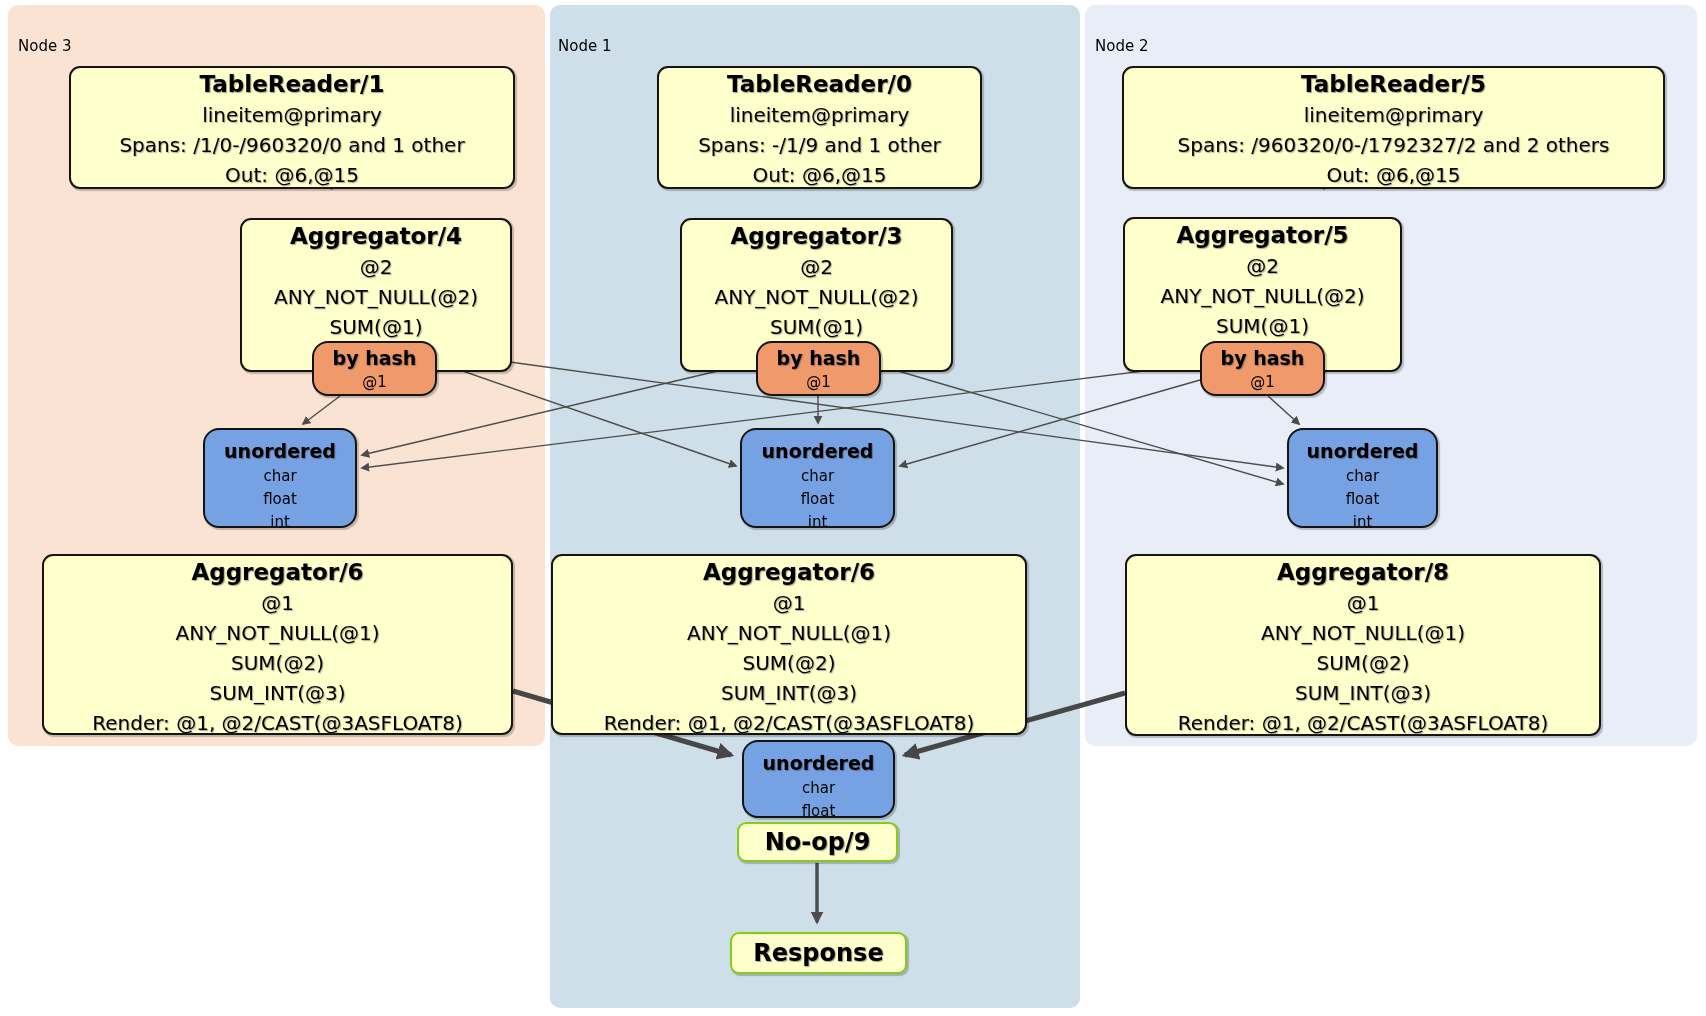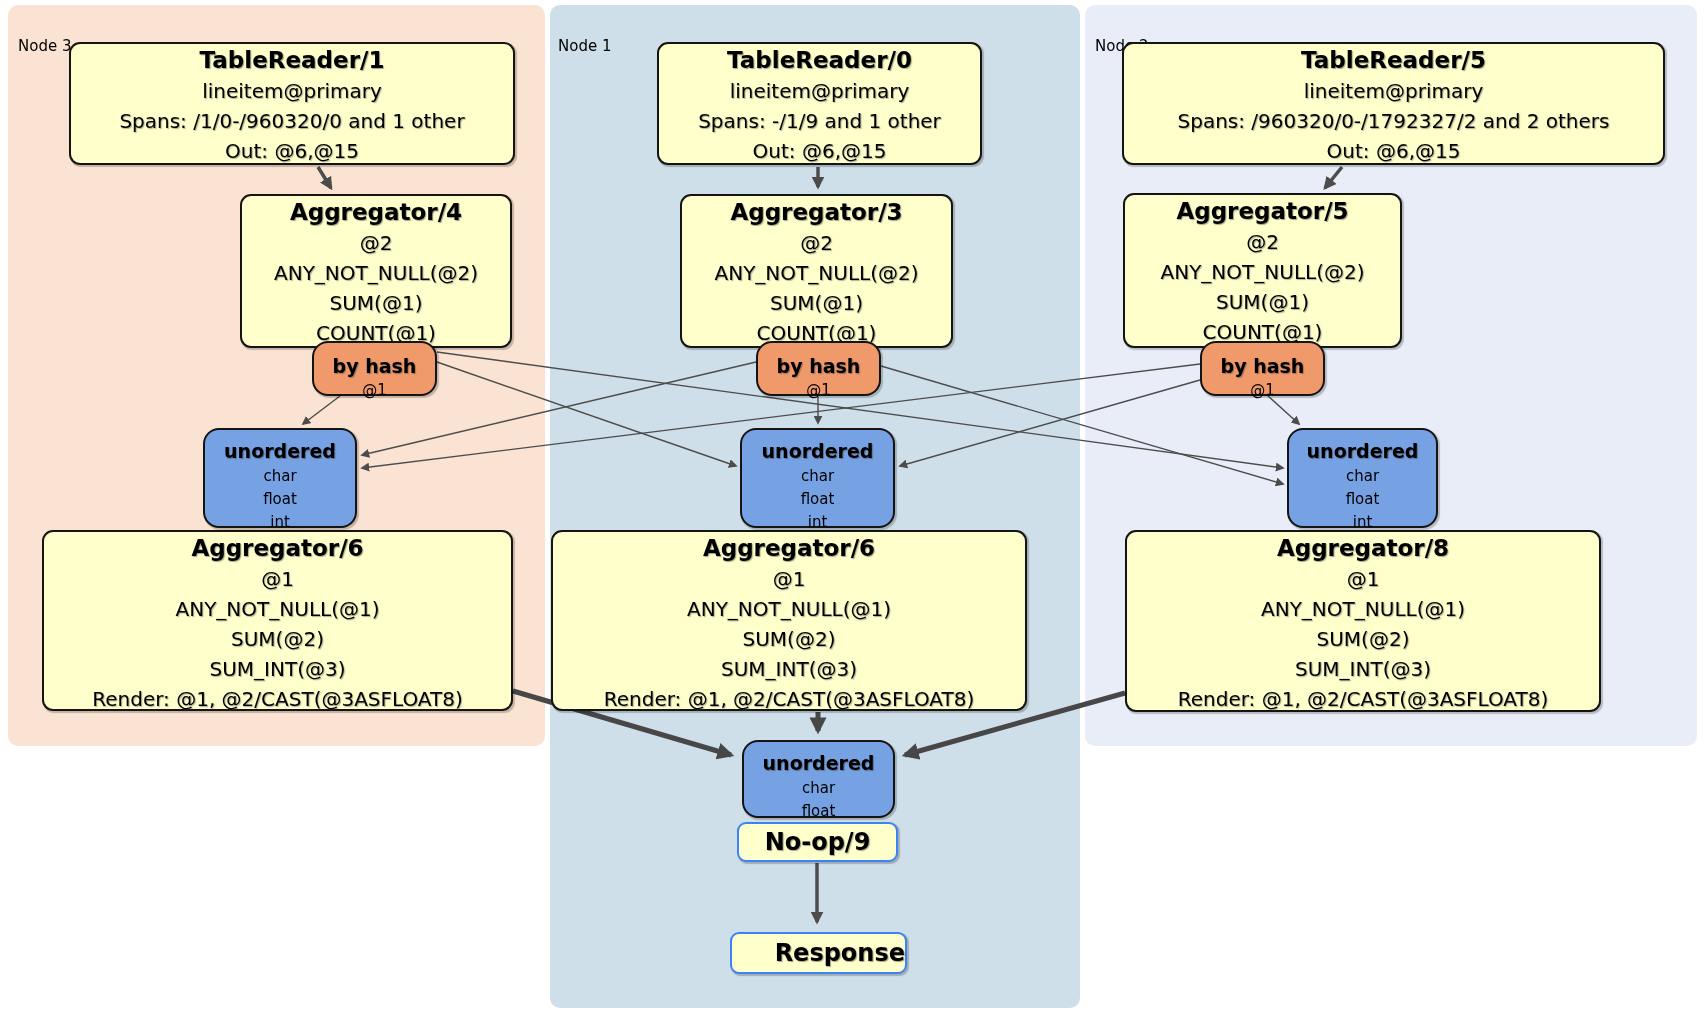--- a/index.html
+++ b/index.html
@@ -8,44 +8,45 @@
     font-family:"DejaVu Sans","Liberation Sans",sans-serif;color:#000;
     background:#ffffff;
   }
   .region{position:absolute;border-radius:10px;}
   .region-label{position:absolute;font-size:15px;color:#000;margin-top:27px;}
   #edges{position:absolute;left:0;top:0;z-index:1;pointer-events:none;}
   .pbox{
     position:absolute;z-index:2;box-sizing:border-box;text-align:center;
     background:#ffffcc;border:2px solid #141414;border-radius:11px;
     box-shadow:1.5px 1.5px 1px rgba(0,0,0,0.22);
+    margin-top:24px;
   }
   .pbox .title{font-weight:bold;font-size:23px;line-height:32px;
     text-shadow:1px 1.2px 1px rgba(70,70,70,0.5);}
   .pbox .bline{font-size:20px;line-height:30px;white-space:nowrap;
     text-shadow:1px 1.2px 1px rgba(70,70,70,0.45);}
   .router{
     position:absolute;z-index:3;box-sizing:border-box;text-align:center;
     background:#f0996a;border:2px solid #141414;border-radius:16px;
     box-shadow:1.5px 1.5px 1px rgba(0,0,0,0.22);
   }
-  .router .rtitle{font-weight:bold;font-size:19px;line-height:27px;padding-top:10px;
+  .router .rtitle{font-weight:bold;font-size:19px;line-height:27px;padding-top:2px;
     text-shadow:1px 1px 1px rgba(70,70,70,0.5);}
   .router .rkey{font-size:15px;line-height:21px;}
   .sync{
     position:absolute;z-index:3;box-sizing:border-box;text-align:center;
     background:#76a2e4;border:2px solid #141414;border-radius:16px;
     box-shadow:1.5px 1.5px 1px rgba(0,0,0,0.22);
   }
   .sync .stitle{font-weight:bold;font-size:19px;line-height:27px;padding-top:8px;
     text-shadow:1px 1px 1px rgba(60,60,60,0.5);}
   .sync .sline{font-size:15px;line-height:23px;}
   .mini{
     position:absolute;z-index:3;box-sizing:border-box;text-align:center;
-    background:#ffffcc;border:2px solid #3b82f6;border-radius:9px;
+    background:#ffffcc;border:2px solid #84cc16;border-radius:9px;
     box-shadow:1.5px 1.5px 1px rgba(0,0,0,0.22);
     font-weight:bold;font-size:24px;
     text-shadow:1px 1.2px 1px rgba(70,70,70,0.5);
   }
 </style>
 </head>
 <body>
 
 <div id="canvas">
 
@@ -188,15 +189,15 @@
     <div class="bline">SUM_INT(@3)</div>
     <div class="bline">Render: @1, @2/CAST(@3ASFLOAT8)</div>
   </div>
 
   <div class="sync" style="left:742px;top:740px;width:153px;height:78px;">
     <div class="stitle">unordered</div>
     <div class="sline">char</div>
     <div class="sline">float</div>
   </div>
   <div class="mini" style="left:737px;top:822px;width:161px;height:40px;line-height:37px;">No-op/9</div>
-  <div class="mini" style="left:730px;top:932px;width:177px;height:42px;line-height:39px;text-align:right;">Response</div>
+  <div class="mini" style="left:730px;top:932px;width:177px;height:42px;line-height:39px;">Response</div>
 
 </div>
 
 </body></html>

